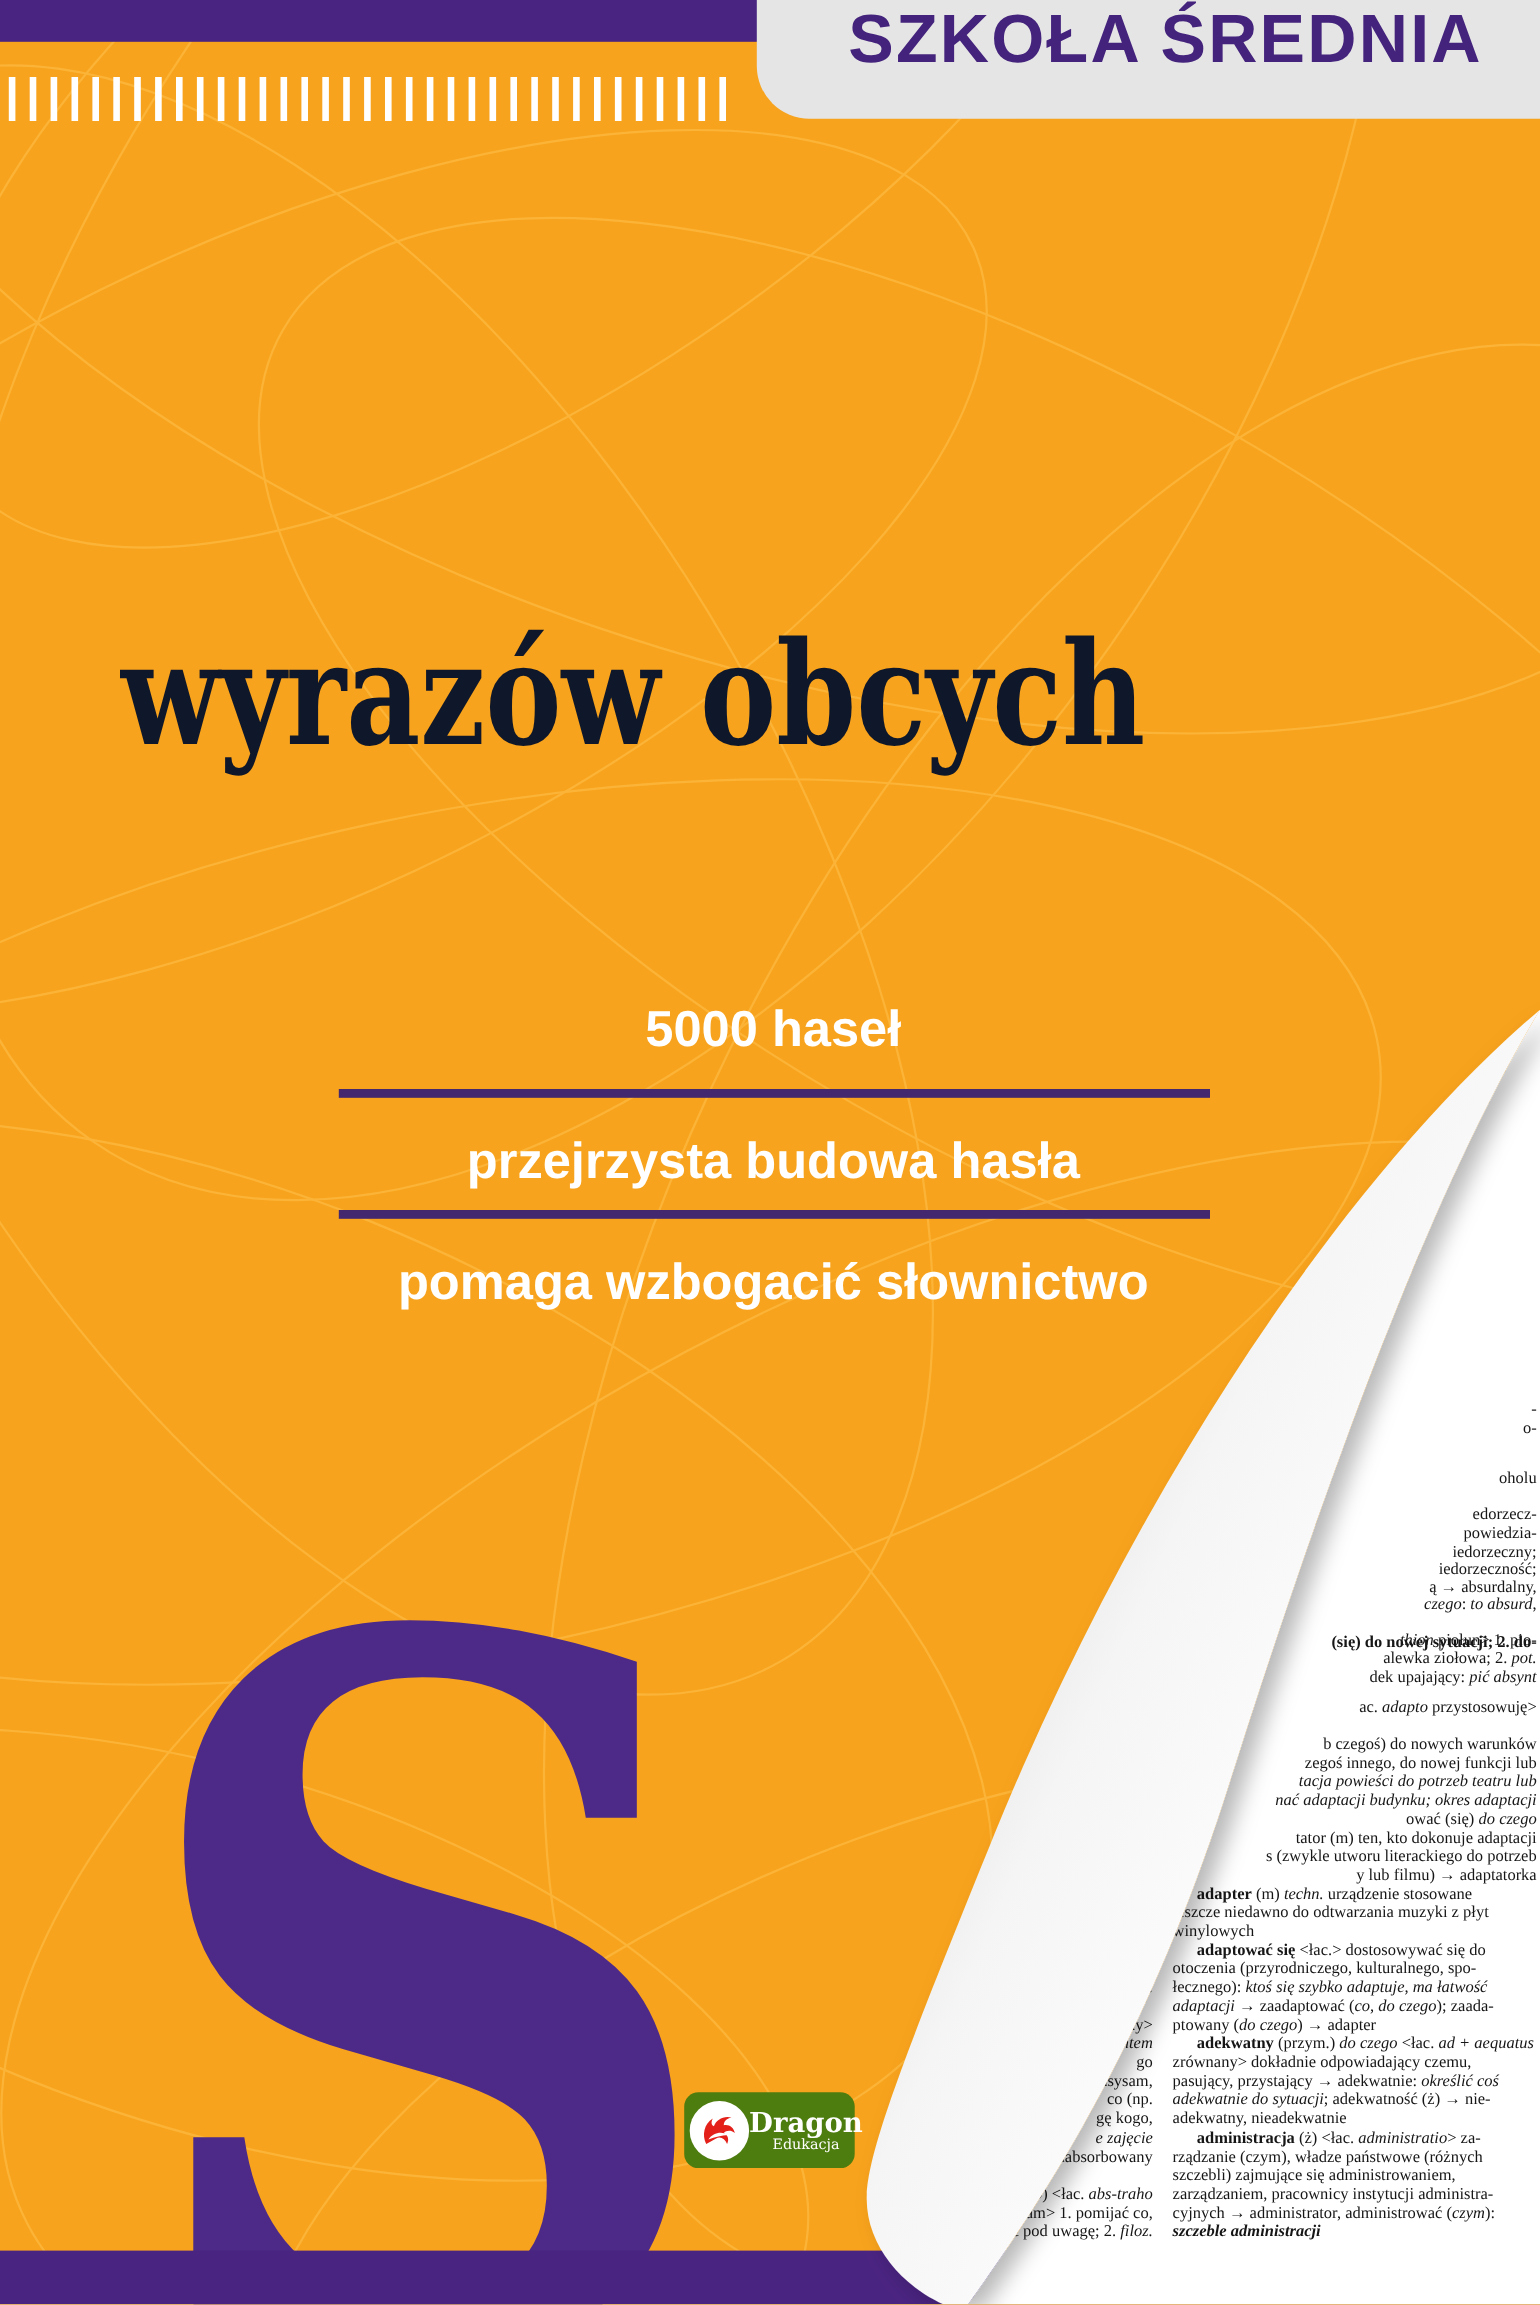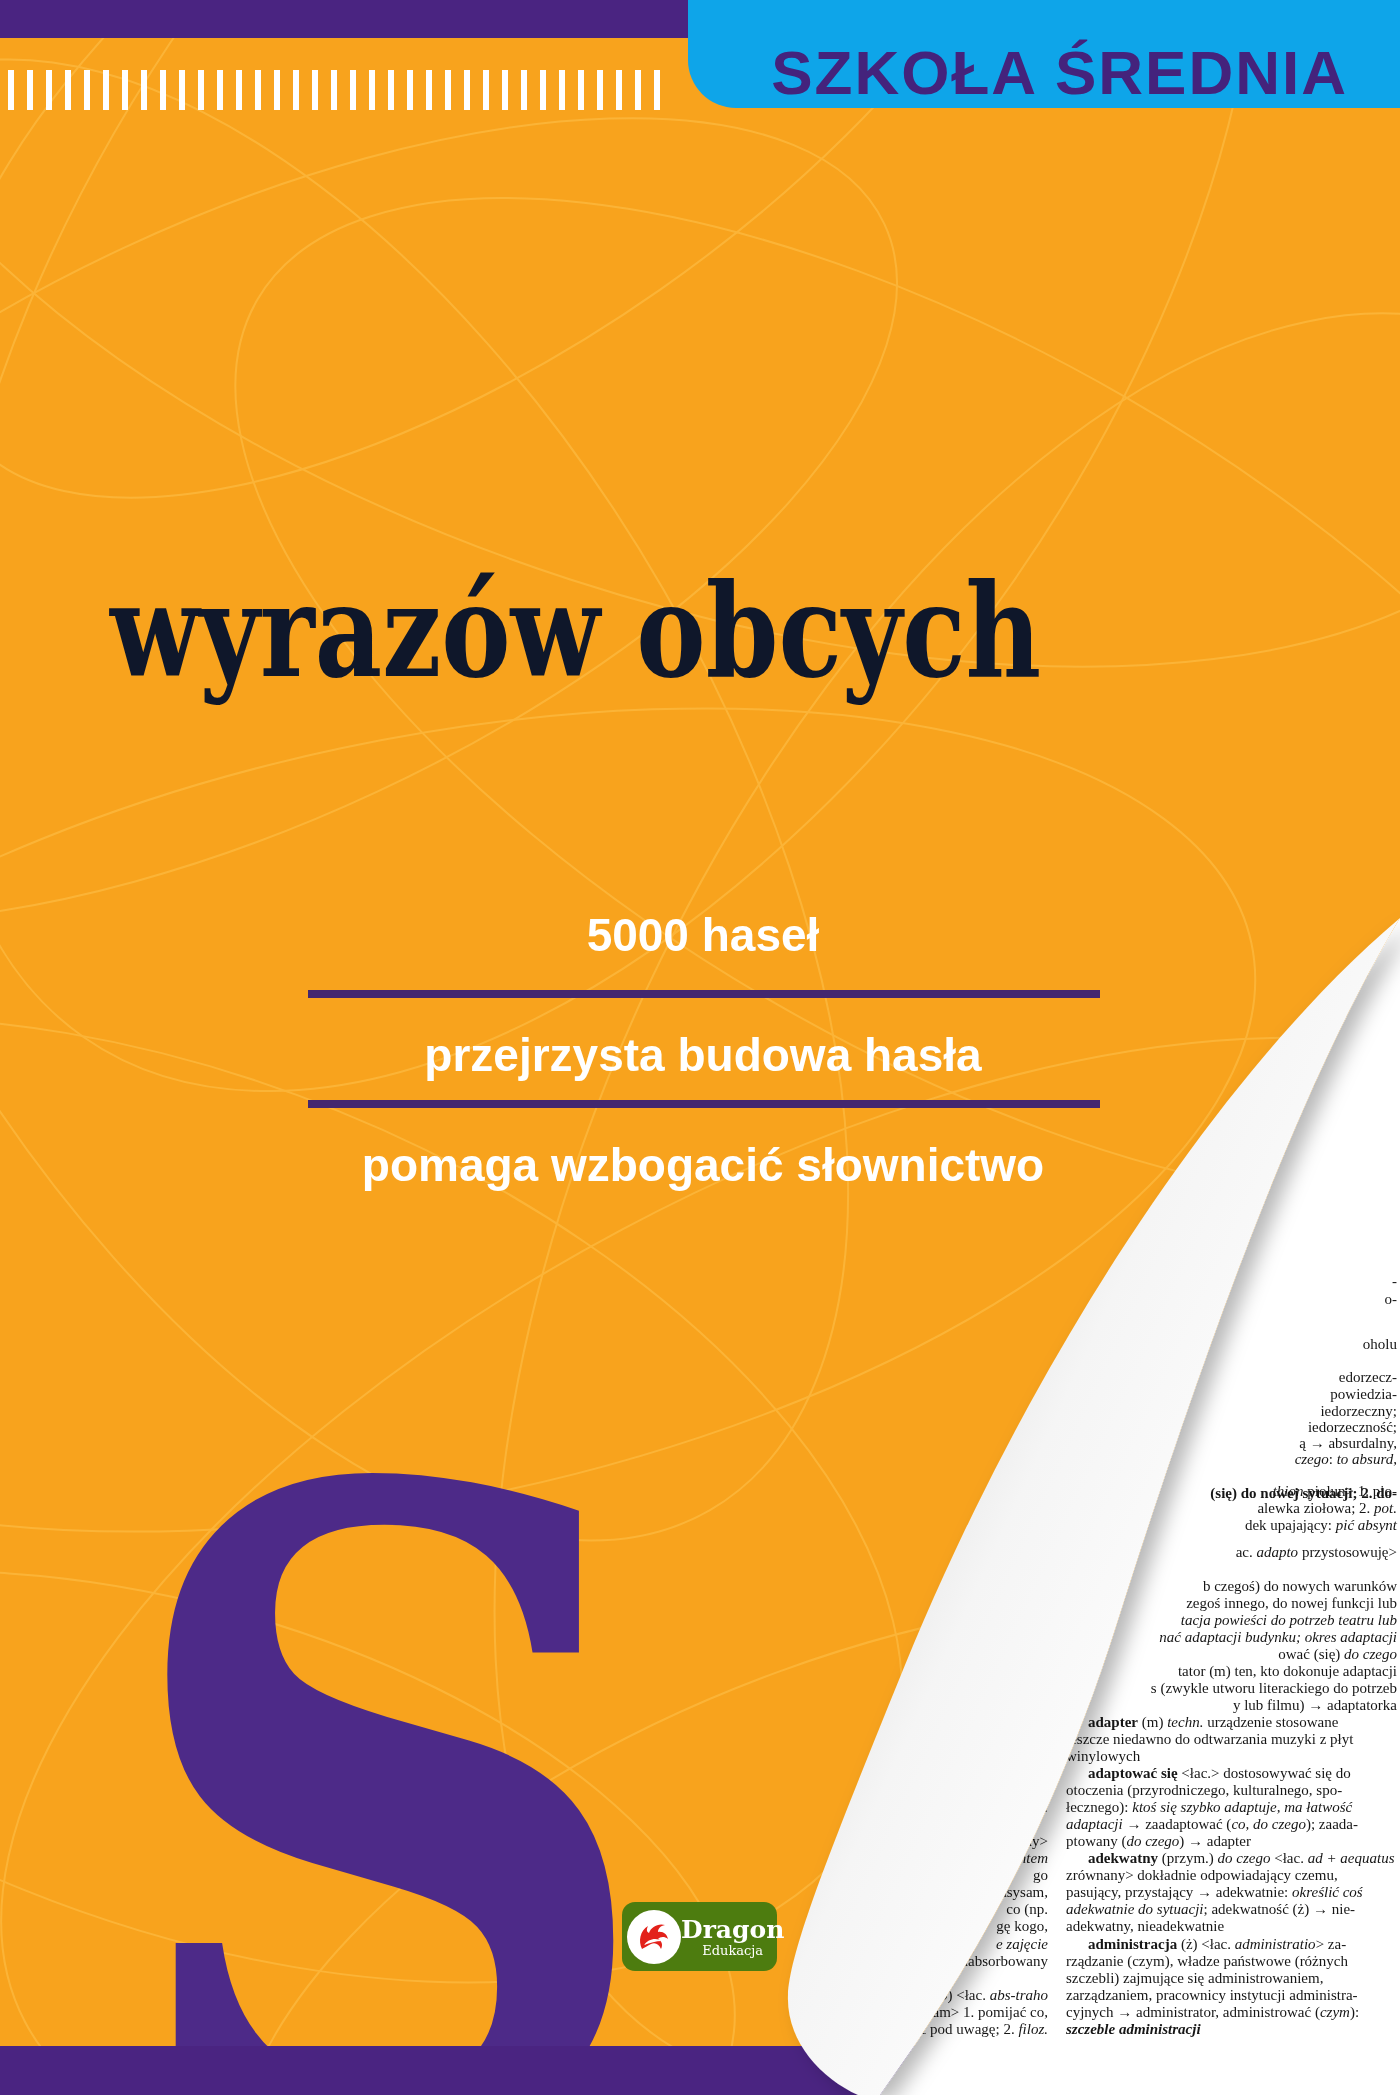--- a/index.html
+++ b/index.html
@@ -5,22 +5,22 @@
   html,body{margin:0;padding:0;}
   #cover{
     position:relative; width:1400px; height:2095px; overflow:hidden;
     background:#F8A31D;
     font-family:"Liberation Sans", sans-serif;
   }
   #guilloche{position:absolute;inset:0;z-index:0;}
   
   .top-bar{position:absolute;left:0;top:0;width:700px;height:38px;background:#4A2481;z-index:1;}
   
-  .banner{position:absolute;left:688px;top:0;width:712px;height:108px;background:#0ea5e9;
-    border-bottom-left-radius:48px;z-index:2;display:flex;align-items:flex-end;justify-content:flex-end;
+  .banner{position:absolute;left:688px;top:0;width:712px;height:108px;background:#e5e5e5;
+    border-bottom-left-radius:48px;z-index:2;display:flex;align-items:flex-start;justify-content:flex-end;
     padding-right:0;box-sizing:border-box;}
   .banner span{font-size:62px;font-weight:bold;color:#44237C;letter-spacing:2px;margin-right:52px;}
   
   #ticks{position:absolute;left:8px;top:70px;height:40px;display:flex;gap:13px;z-index:1;}
   #ticks i{display:block;width:6px;height:40px;background:#ffffff;}
   
   .title1{position:absolute;left:110px;top:310px;z-index:1;font-family:"DejaVu Serif",serif;
     font-weight:bold;font-size:255px;line-height:1;color:#ffffff;white-space:nowrap;}
   .title1 span{display:inline-block;transform:scaleX(.8);transform-origin:left;}
   .title2{position:absolute;left:110px;top:566px;z-index:1;font-family:"DejaVu Serif",serif;

